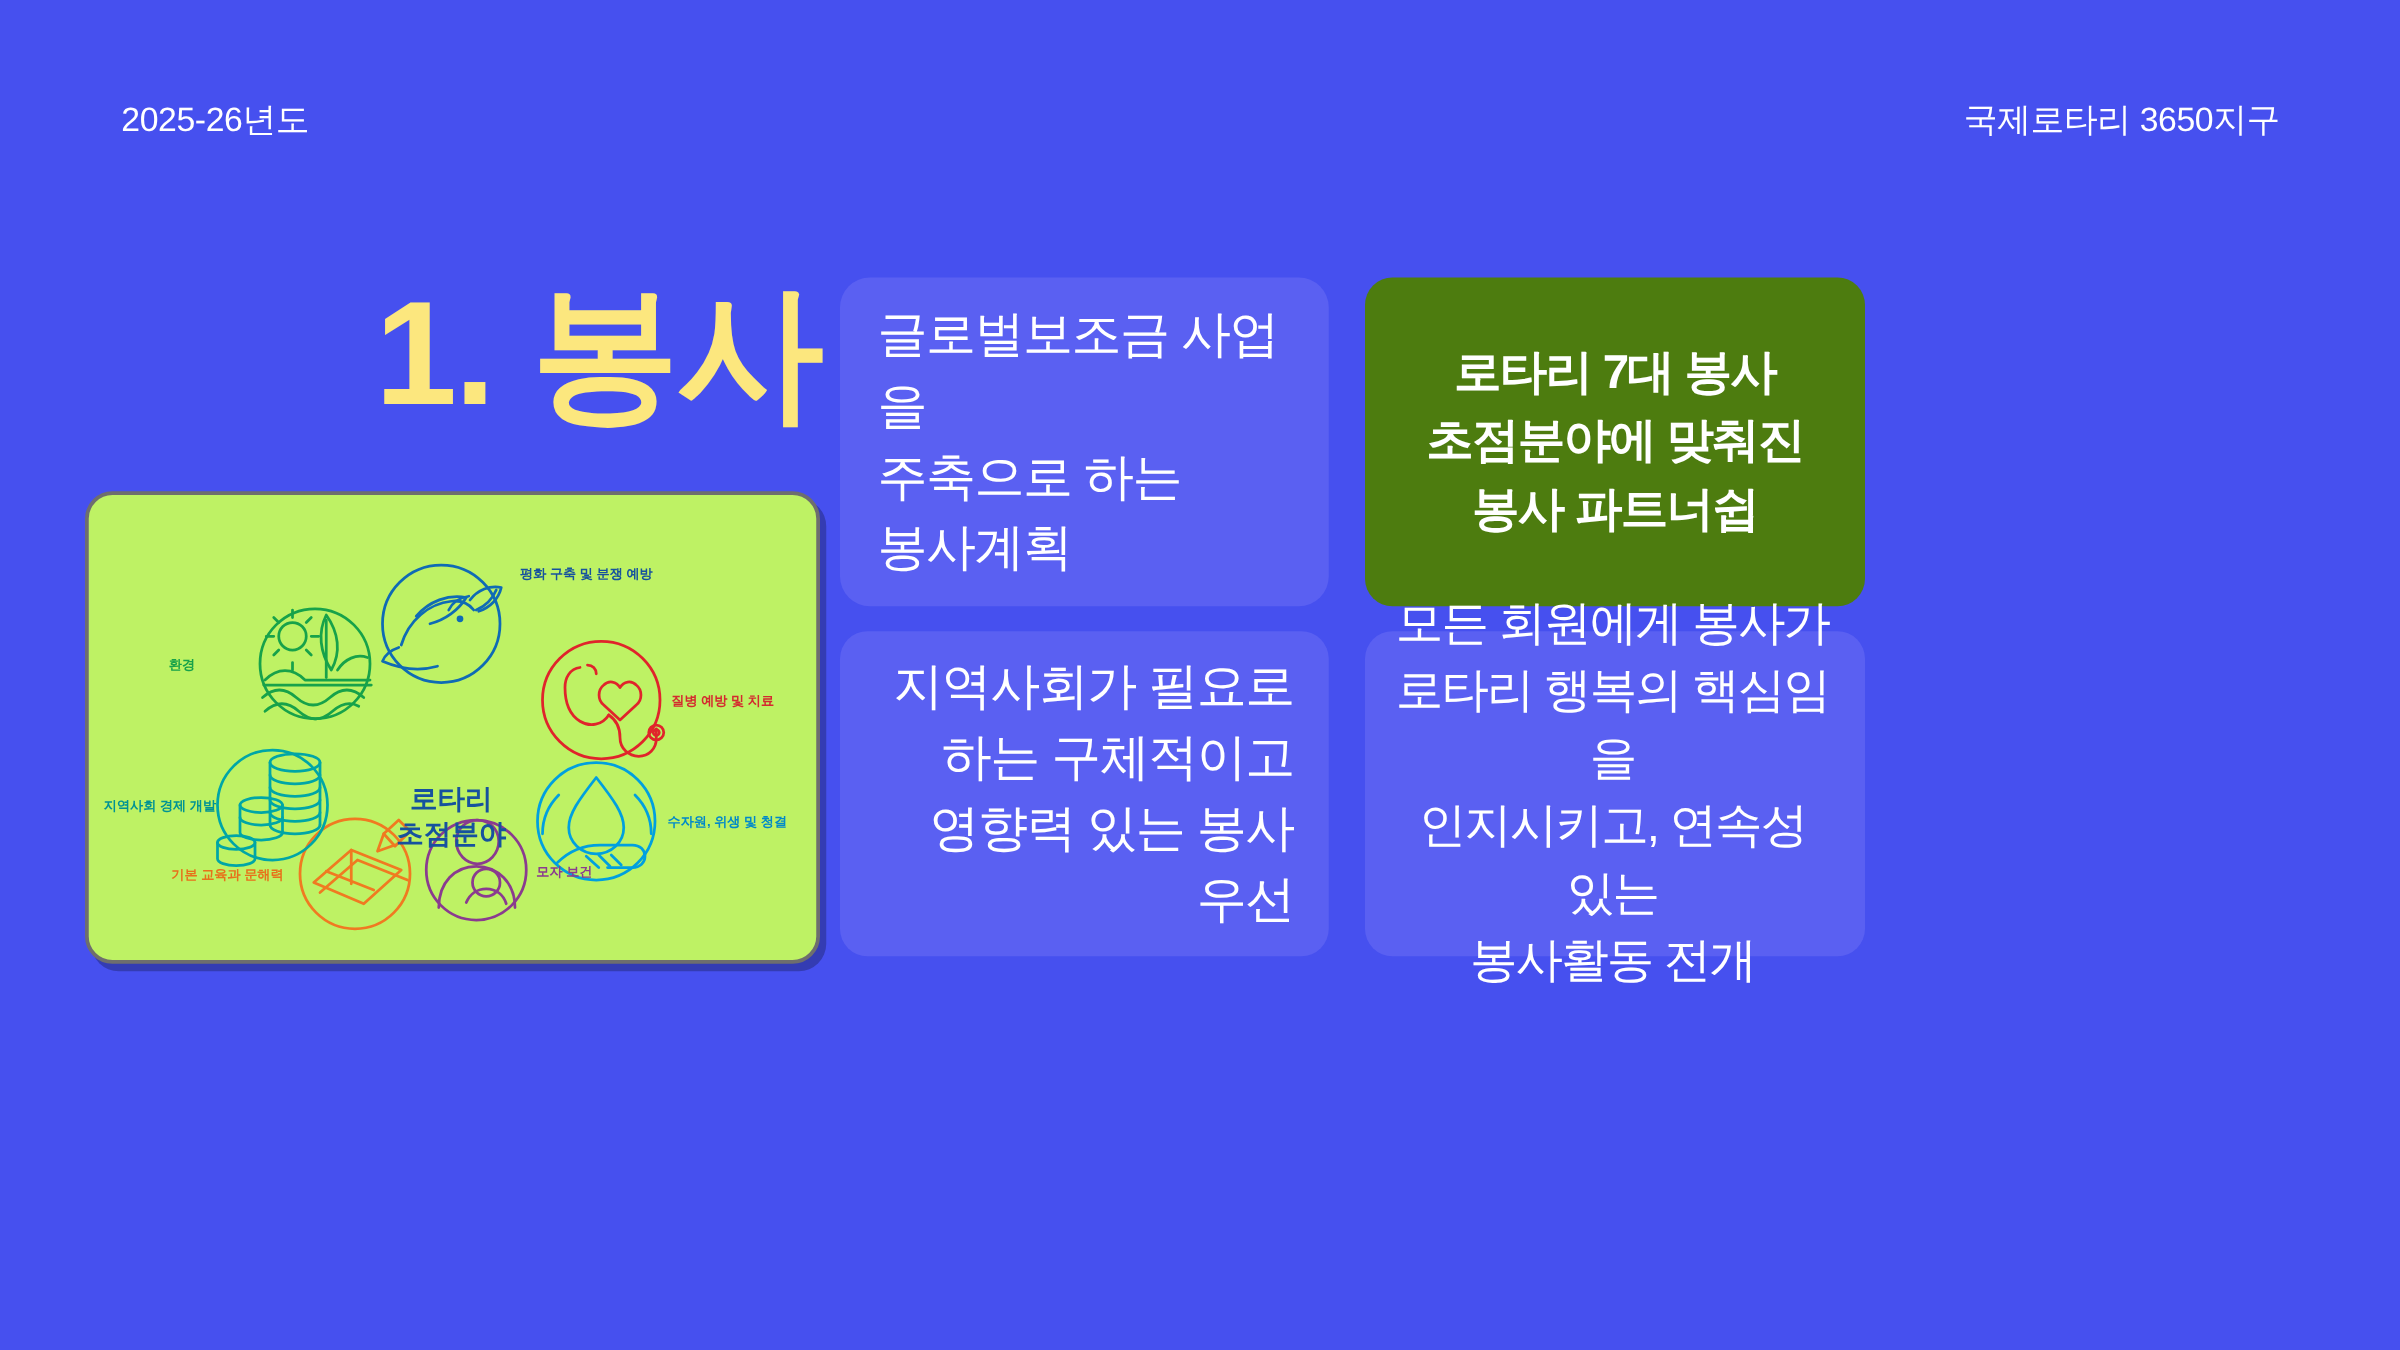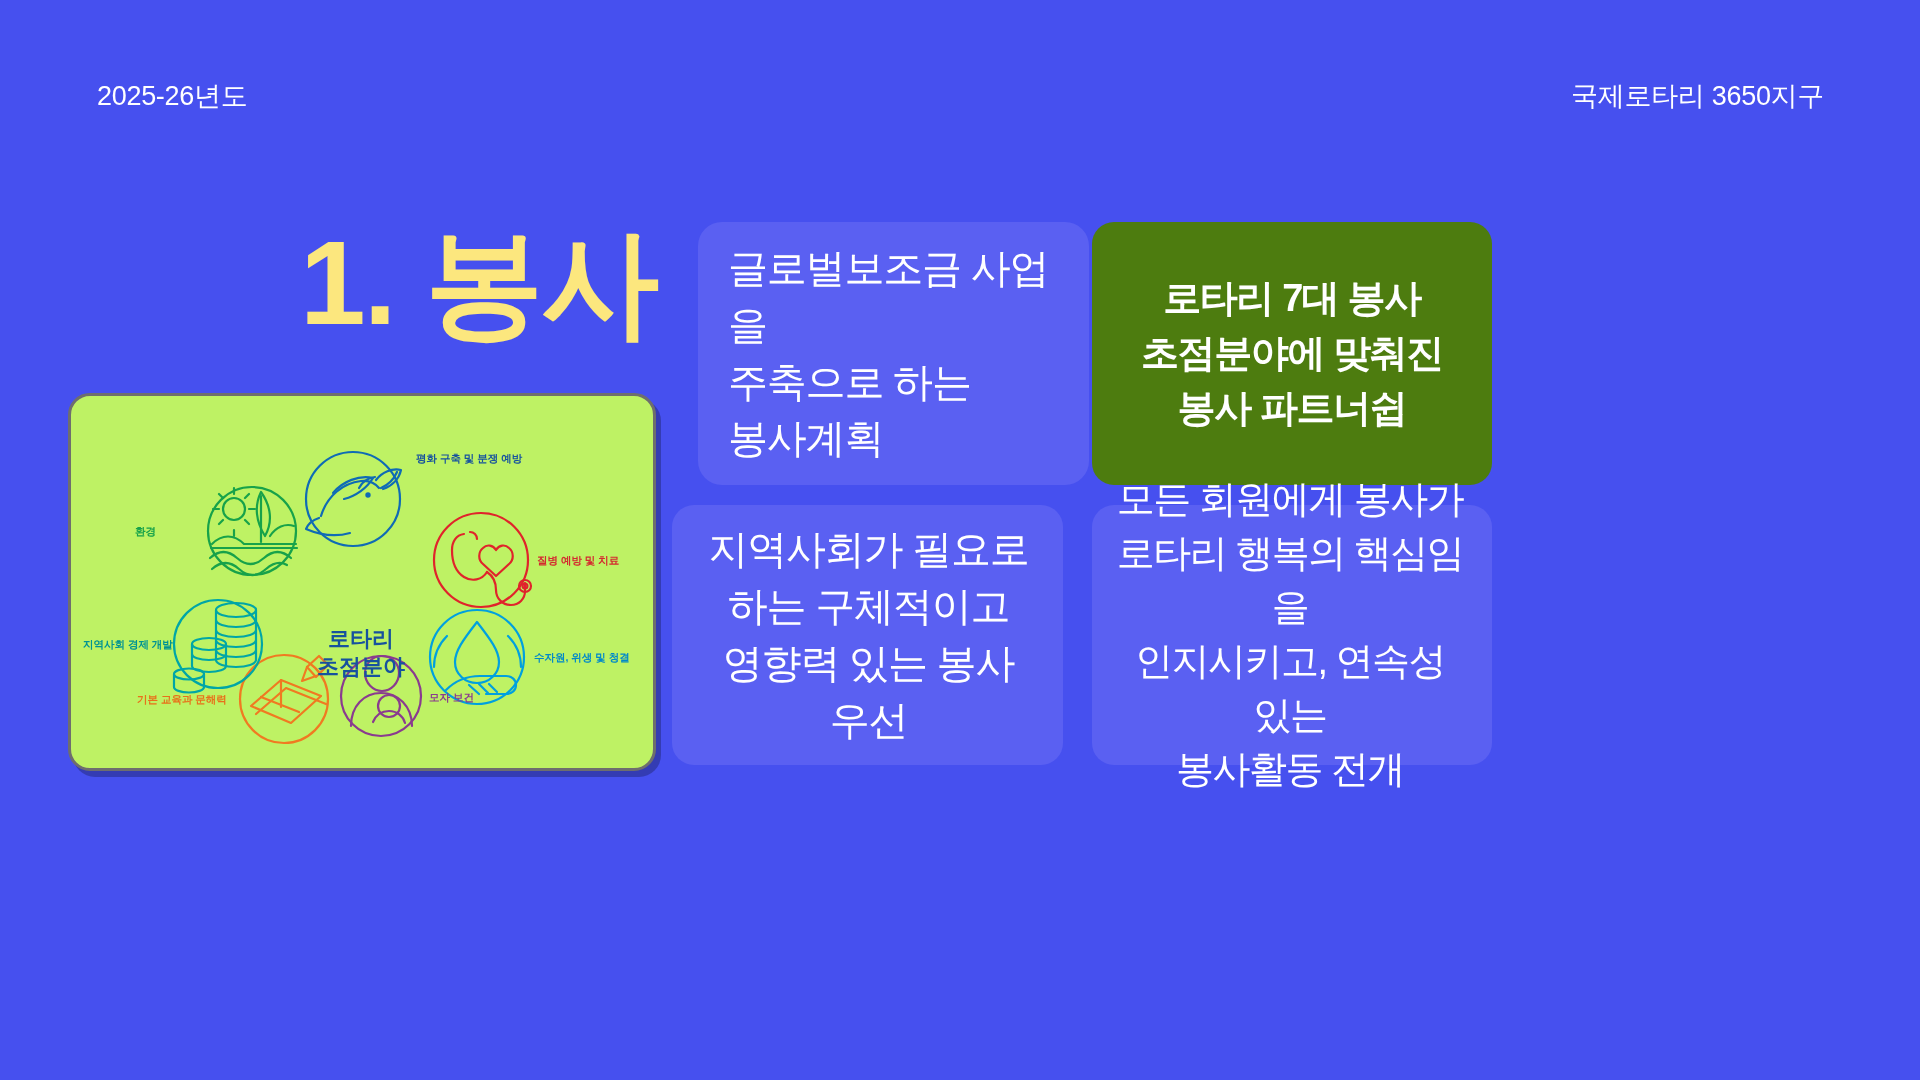--- a/index.html
+++ b/index.html
@@ -87,21 +87,21 @@
   .card-text {
     width: 100%;
     color: #ffffff;
     font-size: 40px;
     line-height: 1.42;
     letter-spacing: -1.2px;
     white-space: pre-line;
   }
 
   #card-global-grant {
-    left: 698px;
+    left: 672px;
     top: 222px;
     width: 391px;
     height: 263px;
     padding: 0 28px 0 30px;
     border-radius: 24px;
   }
   #card-global-grant .card-text { text-align: left; }
 
   #card-partnership {
     left: 1092px;
@@ -119,21 +119,21 @@
     letter-spacing: -1.4px;
   }
 
   #card-community-need {
     left: 672px;
     top: 505px;
     width: 391px;
     height: 260px;
     padding: 0 28px 0 30px;
   }
-  #card-community-need .card-text { text-align: center; }
+  #card-community-need .card-text { text-align: right; }
 
   #card-member-service {
     left: 1092px;
     top: 505px;
     width: 400px;
     height: 260px;
     padding: 0 26px 0 22px;
   }
   #card-member-service .card-text {
     text-align: center;

